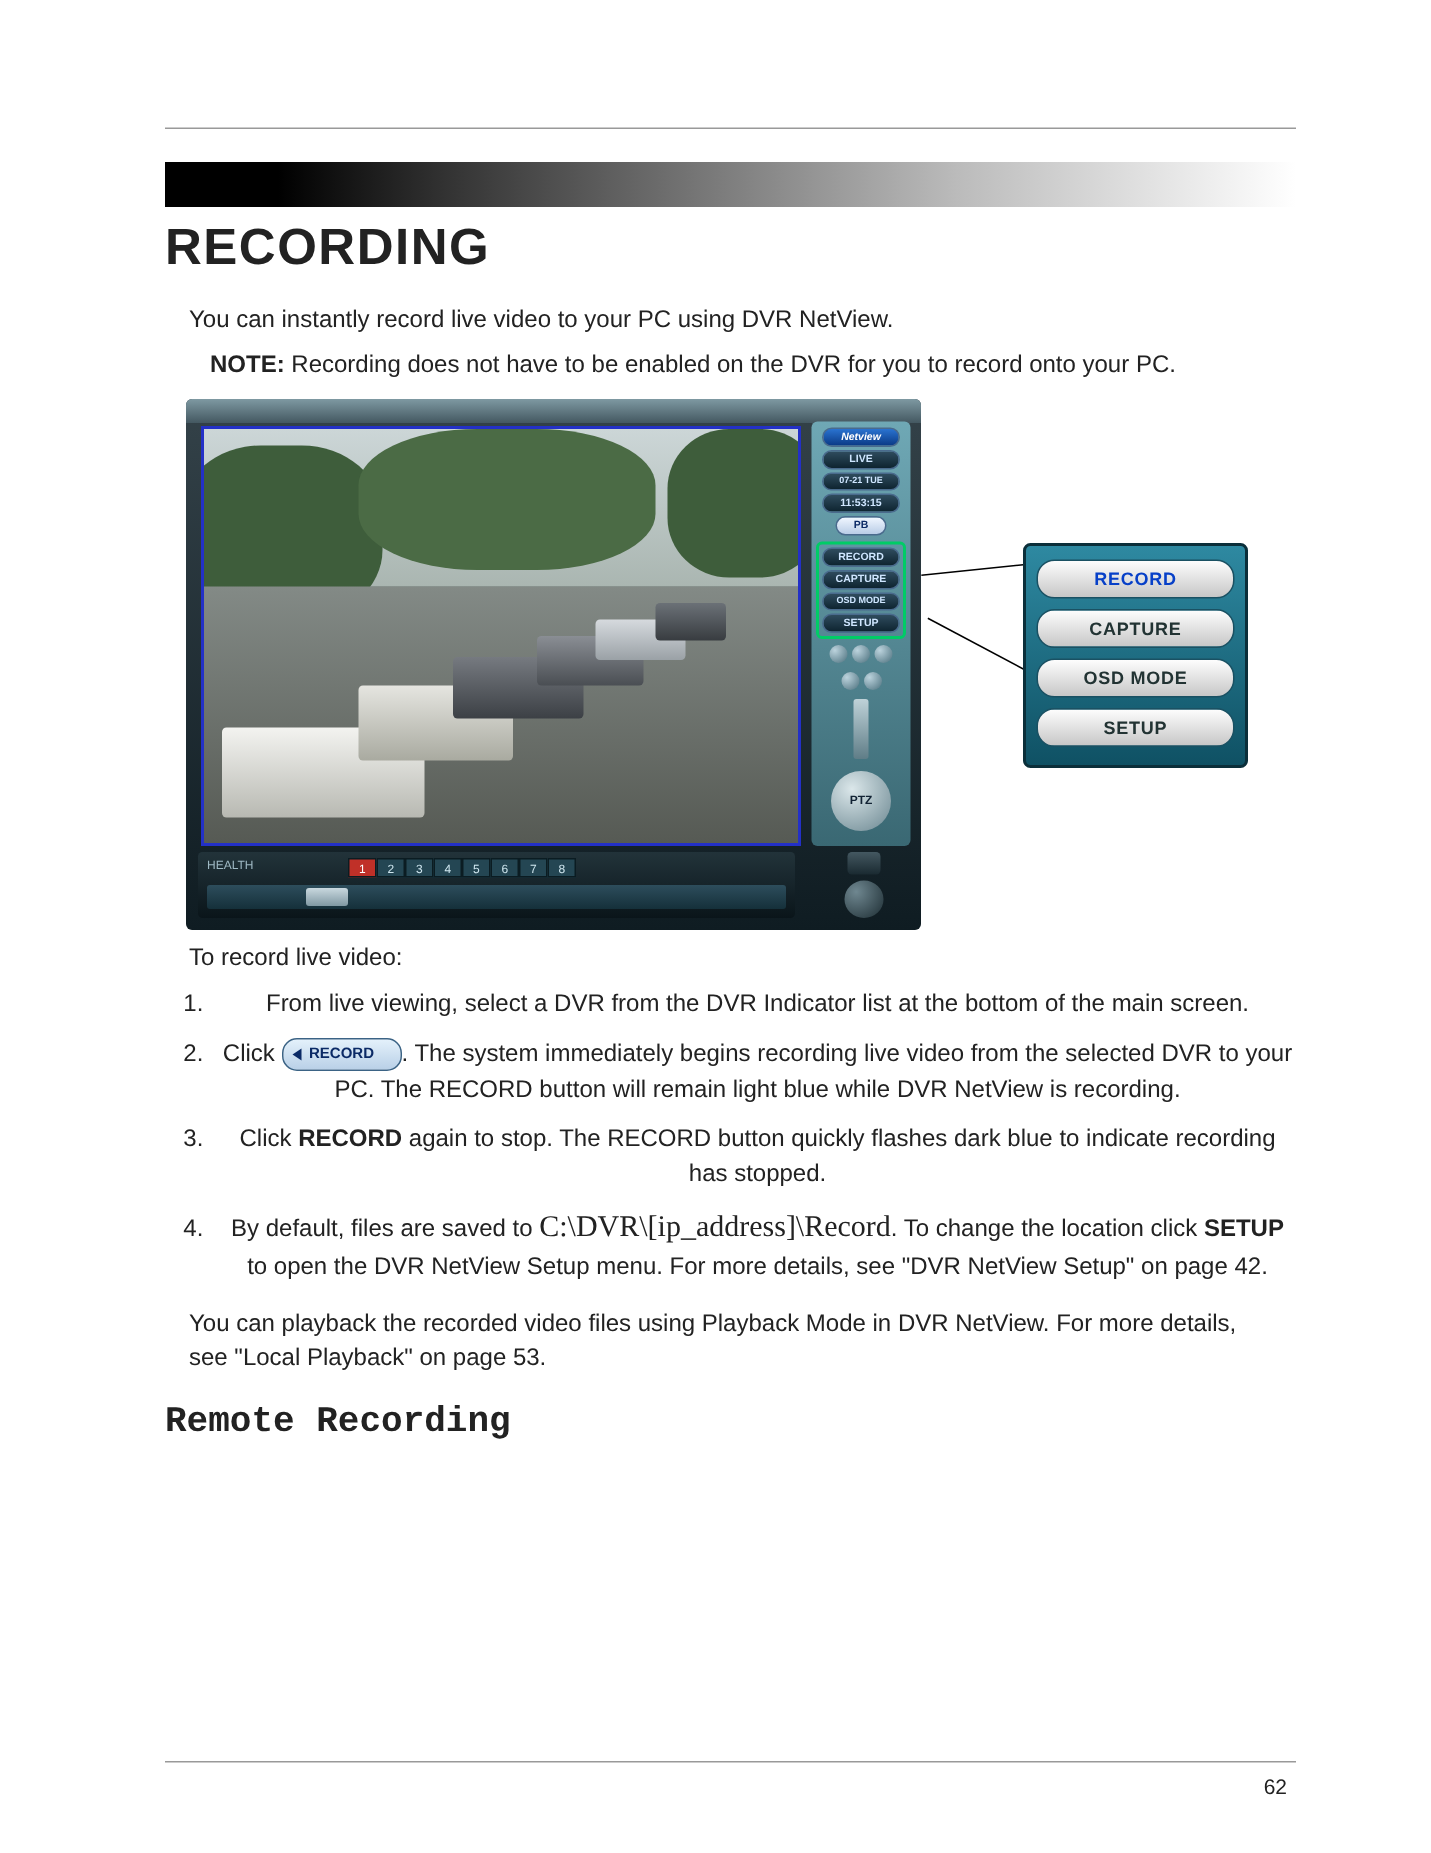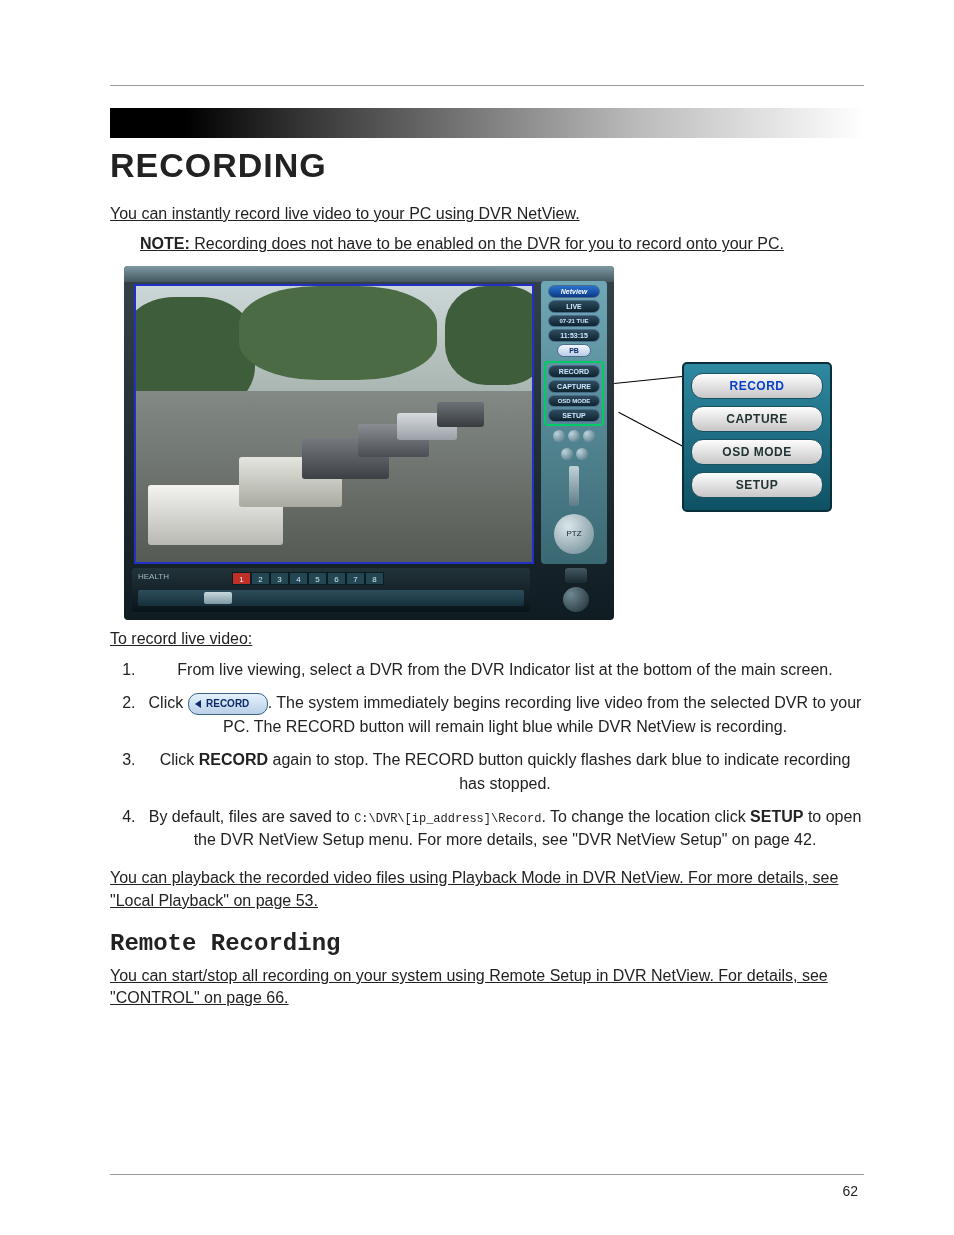--- a/index.html
+++ b/index.html
@@ -28,22 +28,21 @@
   h1 {
     font-family: Arial, sans-serif;
     font-weight: 800;
     font-size: 34px;
     letter-spacing: 1px;
     margin: 4px 0 18px 0;
   }
   p {
     font-size: 16px;
     line-height: 1.4;
-    margin: 8px 0;
-    text-decoration: underline;
+    margin: 8px 16px;
   }
   .note-line { margin-left: 30px; font-size: 16px; }
   .note-line b { font-weight: 700; }
   .figure-wrap {
     position: relative;
     margin: 10px 0 6px 14px;
   }
   
   .screenshot {
     width: 490px;
@@ -92,21 +91,21 @@
   .sp-dark { background: linear-gradient(#2f4c5e,#0e2430); color:#cfe6ff; }
   .sp-highlight { outline: 2px solid #00cc66; border-radius:2px; padding:2px;}
   .sp-circle-row{display:flex;gap:3px;margin-top:4px;}
   .sp-circle{width:12px;height:12px;border-radius:50%;
     background:radial-gradient(circle at 30% 30%, #bcd3dd, #4a6f7c);}
   .sp-ptz{
     width:40px;height:40px;border-radius:50%;
     background:radial-gradient(circle at 35% 30%, #dbe7ea, #6a8690);
     margin-top:6px; position:relative;
     display:flex;align-items:center;justify-content:center;
-    font-size:8px;font-weight:400;color:#123;
+    font-size:8px;font-weight:700;color:#123;
   }
   .bottombar{
     position:absolute; left:8px; right:84px; bottom:8px;
     height:44px; background:linear-gradient(#22333a,#0a151a);
     border-radius:3px;
   }
   .bb-chan{ position:absolute; top:4px; left:100px; height:13px; display:flex;}
   .bb-ch{width:17px;font-size:8px;line-height:13px;text-align:center;
     background:#244653;color:#cfe6ef;border:1px solid #0b1c22;}
   .bb-health{position:absolute;left:6px;top:4px;font-size:8px;color:#9fb9c4;}
@@ -156,21 +155,21 @@
     border:1px solid #3b6385;
     font-size:10px;font-weight:700;color:#0b2a66;
     vertical-align:middle;
     position:relative;
   }
   .inline-record::before{
     content:""; position:absolute; left:6px; top:50%; transform:translateY(-50%);
     width:0;height:0;border-top:4px solid transparent;border-bottom:4px solid transparent;
     border-right:6px solid #0b2a66;
   }
-  .mono{font-family:Liberation Mono, monospace;font-size:12px;}
+  .mono{font-family:Liberation Serif, serif;font-size:20px;}
   h2{font-family: Liberation Mono, monospace;font-weight:800;font-size:24px;margin:18px 0 8px 0;}
   .bottom-rule{position:absolute;left:110px;right:90px;bottom:60px;border-top:1px solid #999;}
   .page-num{position:absolute;right:96px;bottom:36px;font-size:14px;}
 </style>
 </head>
 <body>
 
 <div class="page">
   <div class="top-rule"></div>
   <div class="banner"></div>
@@ -270,17 +269,16 @@
       <span>Click </span><b>RECORD</b><span> again to stop. The RECORD button quickly flashes dark blue to indicate recording has stopped.</span>
     </li>
     <li>
       <span>By default, files are saved to </span><span class="mono">C:\DVR\[ip_address]\Record</span><span>. To change the location click </span><b>SETUP</b><span> to open the DVR NetView Setup menu. For more details, see "DVR NetView Setup" on page 42.</span>
     </li>
   </ol>
 
   <p>You can playback the recorded video files using Playback Mode in DVR NetView. For more details, see "Local Playback" on page 53.</p>
 
   <h2>Remote Recording</h2>
-  <p>You can start/stop all recording on your system using Remote Setup in DVR NetView. For details, see "CONTROL" on page 66.</p>
 
   <div class="bottom-rule"></div>
   <div class="page-num">62</div>
 </div>
 
 </body></html>

